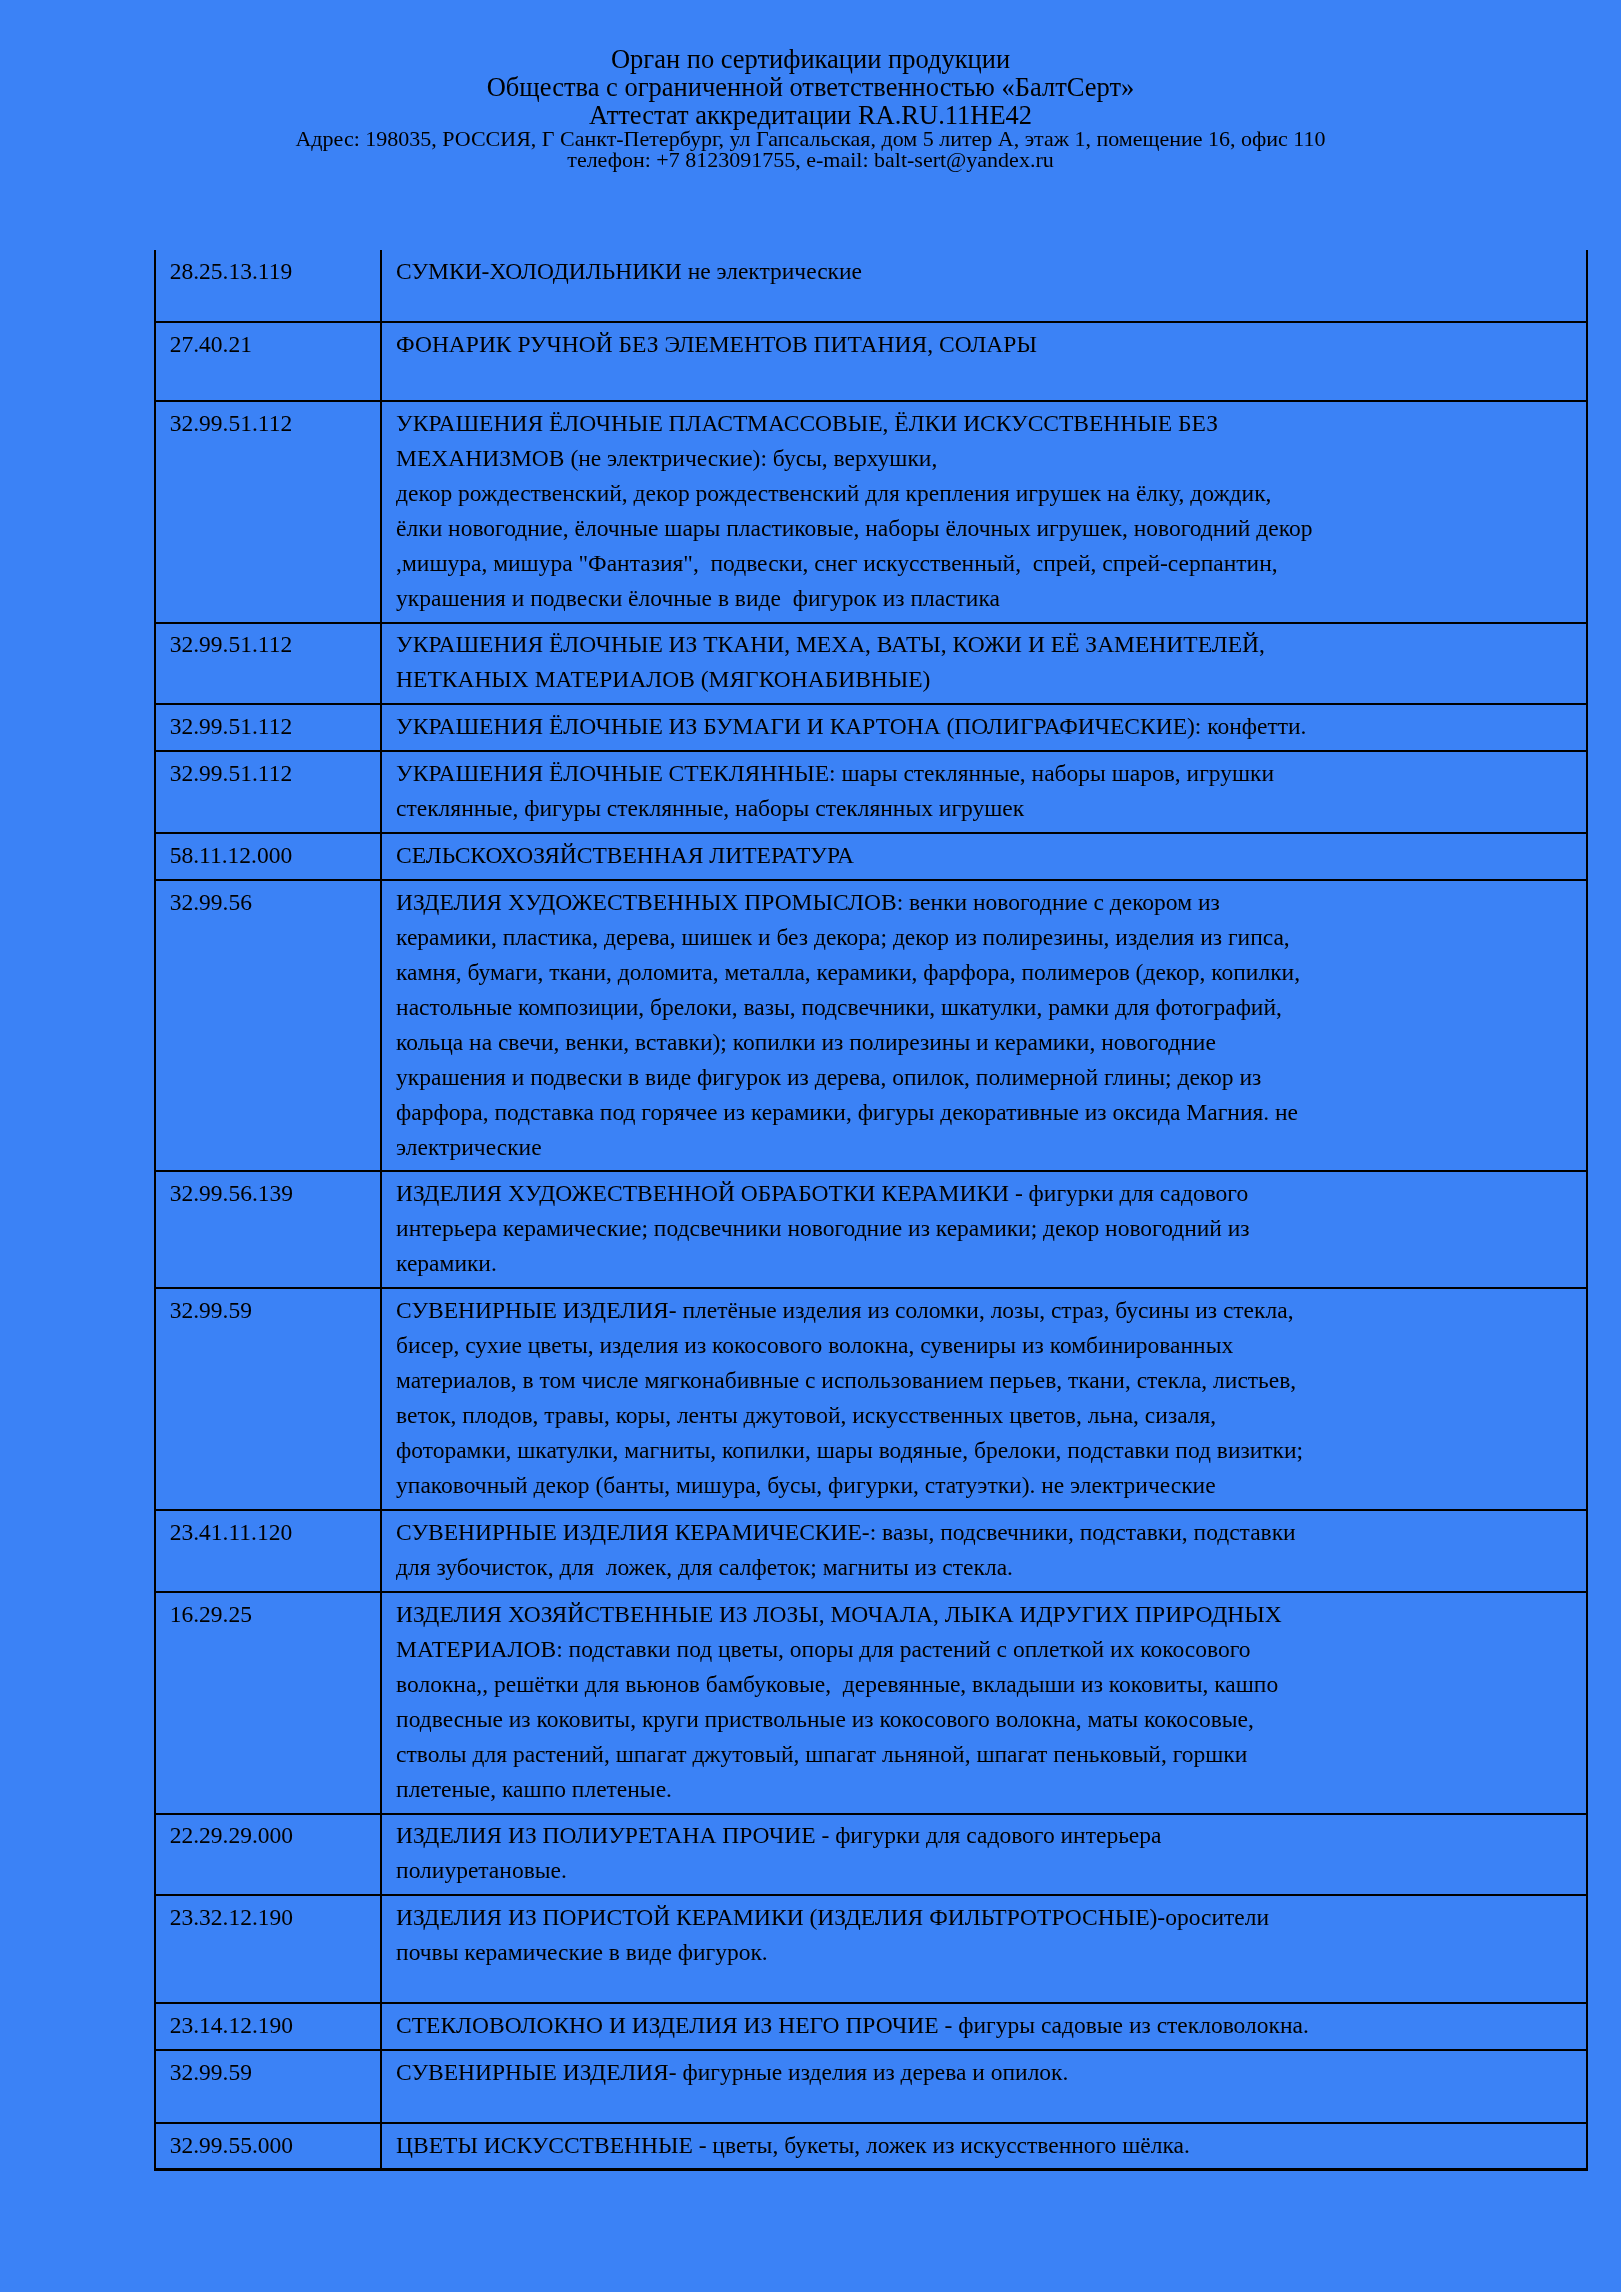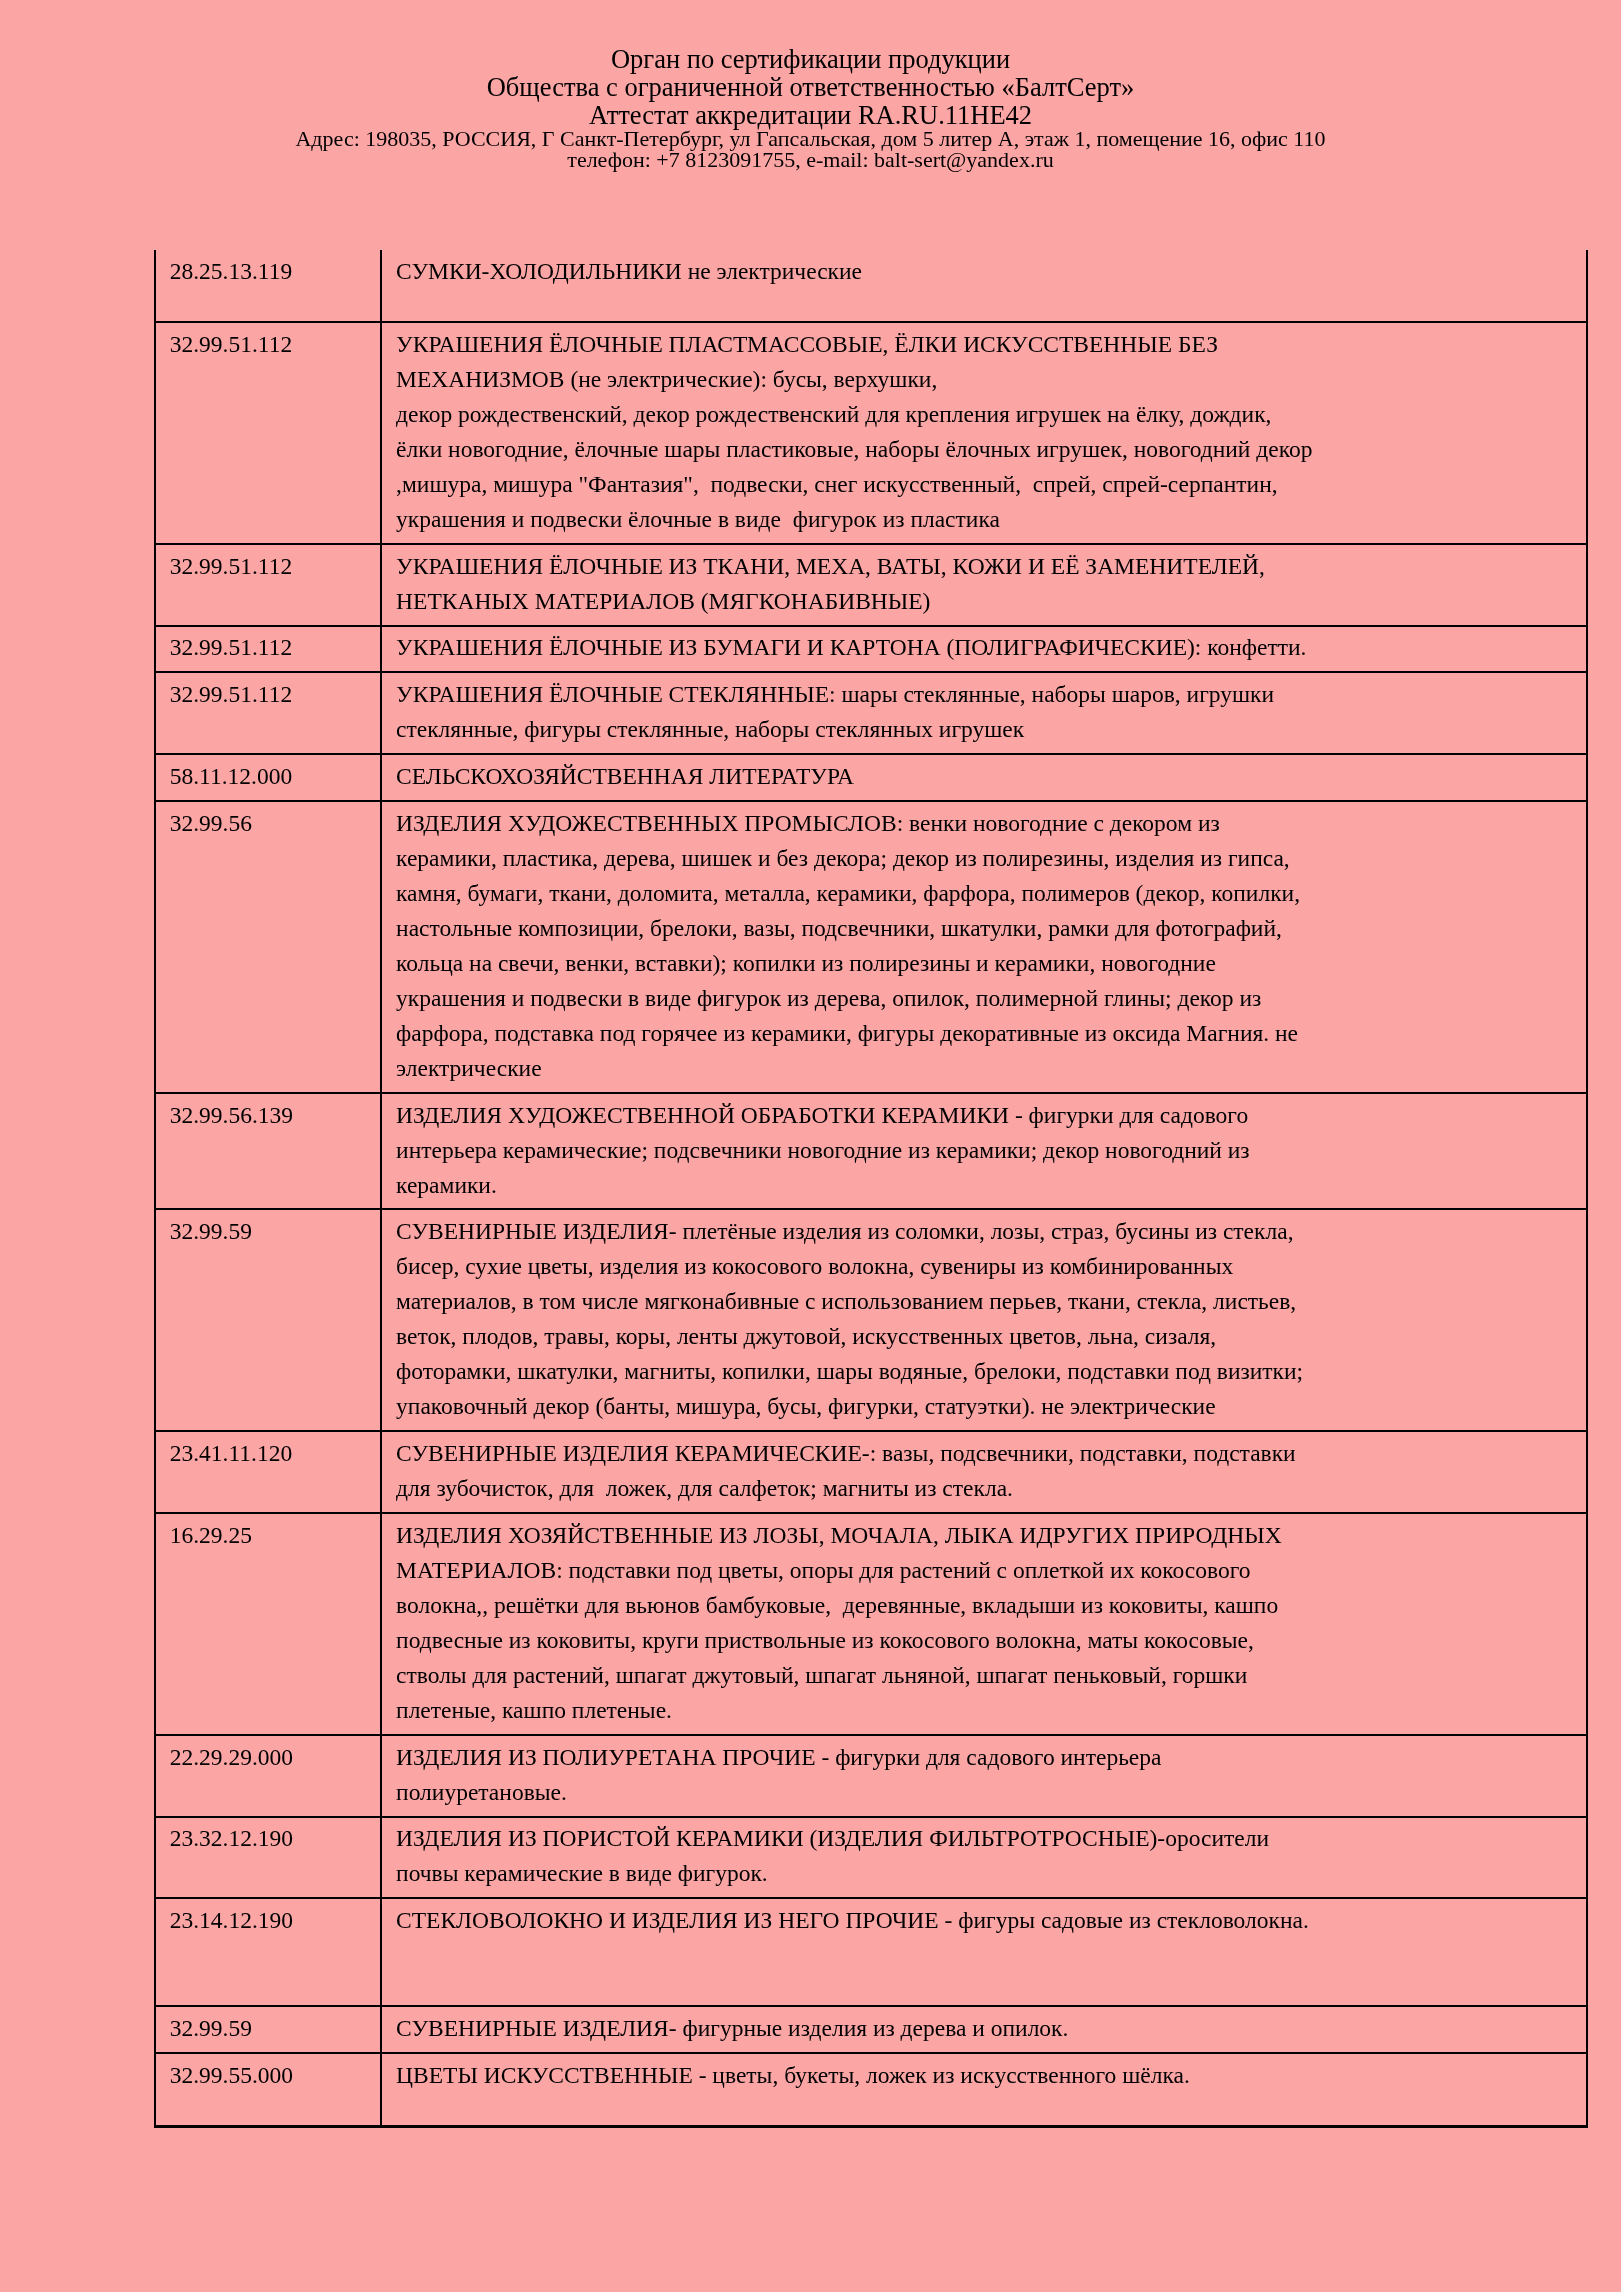--- a/index.html
+++ b/index.html
@@ -4,21 +4,21 @@
 <style>
   html, body {
     margin: 0;
     padding: 0;
     background: #ffffff;
   }
   .page {
     position: relative;
     width: 1621px;
     height: 2293px;
-    background: #fca5a5;
+    background: #3b82f6;
     overflow: hidden;
     font-family: "Liberation Serif", "DejaVu Serif", serif;
     color: #000000;
   }
   .header {
     padding-top: 45px;
     text-align: center;
   }
   .header .title-line {
     font-size: 26.5px;
@@ -74,20 +74,24 @@
     <div class="title-line">Аттестат аккредитации RA.RU.11НЕ42</div>
     <div class="small-line">Адрес: 198035, РОССИЯ, Г Санкт-Петербург, ул Гапсальская, дом 5 литер А, этаж 1, помещение 16, офис 110</div>
     <div class="small-line">телефон: +7 8123091755, e-mail: balt-sert@yandex.ru</div>
   </div>
 
   <table class="doc-table">
     <tbody>
         <tr>
           <td class="code">28.25.13.119</td>
           <td class="desc">СУМКИ-ХОЛОДИЛЬНИКИ не электрические</td>
+        </tr>
+        <tr>
+          <td class="code">27.40.21</td>
+          <td class="desc">ФОНАРИК РУЧНОЙ БЕЗ ЭЛЕМЕНТОВ ПИТАНИЯ, СОЛАРЫ</td>
         </tr>
         <tr>
           <td class="code">32.99.51.112</td>
           <td class="desc">УКРАШЕНИЯ ЁЛОЧНЫЕ ПЛАСТМАССОВЫЕ, ЁЛКИ ИСКУССТВЕННЫЕ БЕЗ
 МЕХАНИЗМОВ (не электрические): бусы, верхушки,
 декор рождественский, декор рождественский для крепления игрушек на ёлку, дождик,
 ёлки новогодние, ёлочные шары пластиковые, наборы ёлочных игрушек, новогодний декор
 ,мишура, мишура "Фантазия",  подвески, снег искусственный,  спрей, спрей-серпантин,
 украшения и подвески ёлочные в виде  фигурок из пластика</td>
         </tr>

